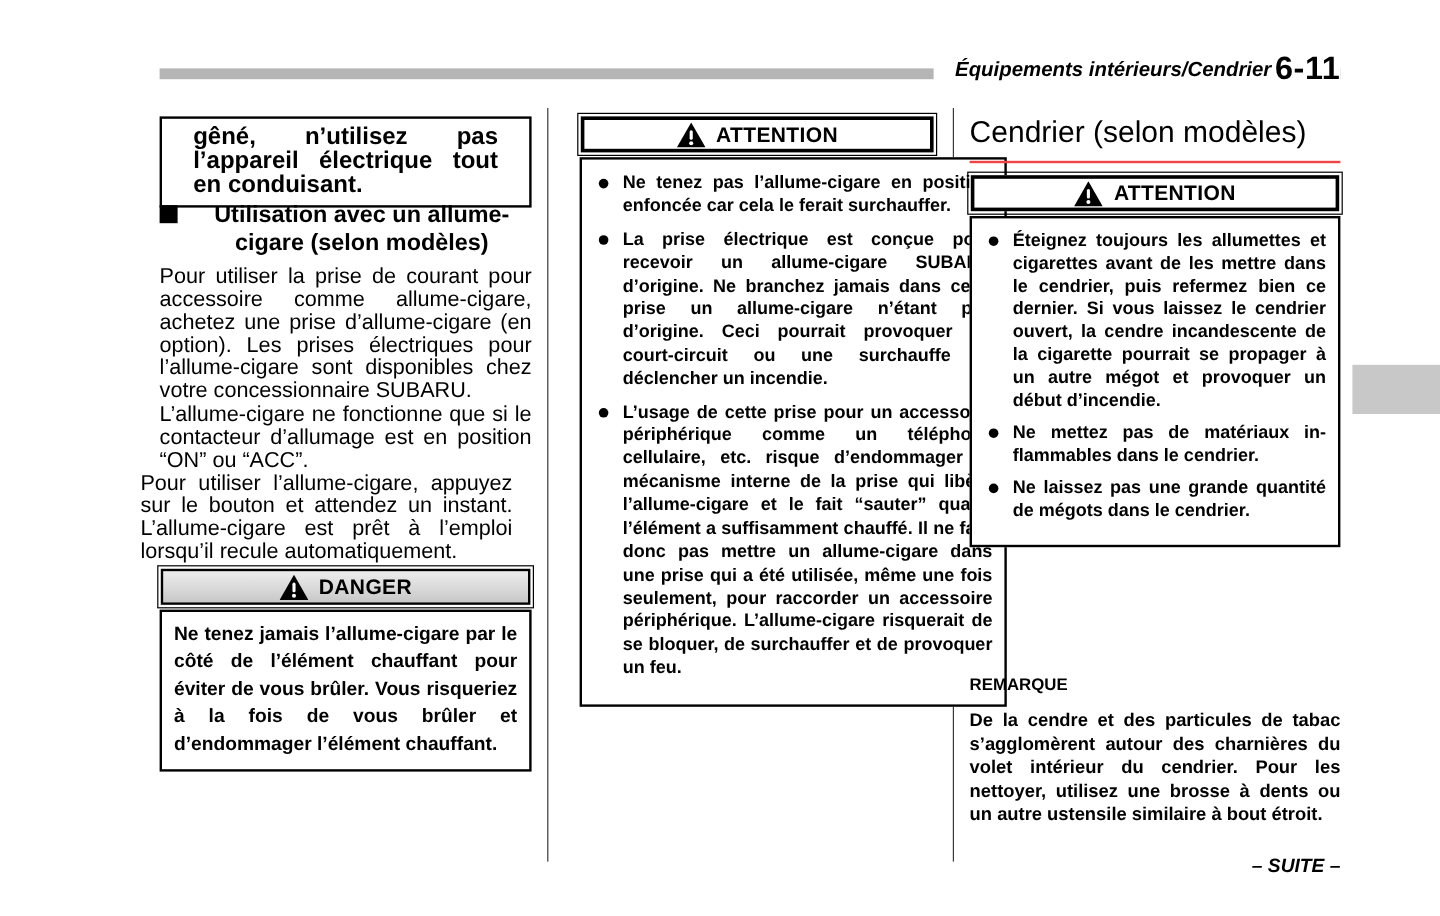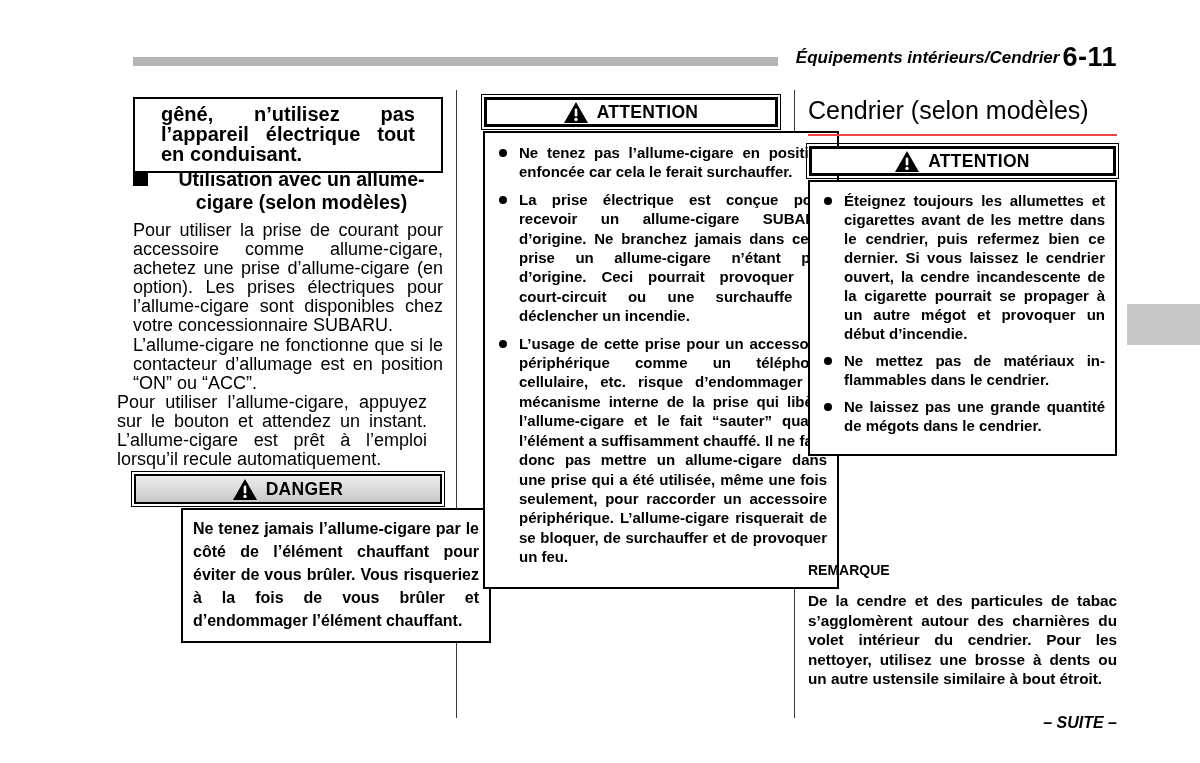--- a/index.html
+++ b/index.html
@@ -36,21 +36,21 @@
                border:3px solid #000; outline:1px solid #000; outline-offset:2px;
                background:#fff; height:30px; font-weight:bold; font-size:17.5px; letter-spacing:.3px; }
   .warn-head.danger { border-width:2px; background:linear-gradient(180deg,#ececec 0%,#d9d9d9 55%,#c7c7c7 100%); }
   .tri { display:flex; align-items:center; }
   .wh-attn2 { position:absolute; left:484px; top:97px; width:294px; }
   .wh-danger { position:absolute; left:134px; top:474px; width:308px; }
   .wh-attn3 { position:absolute; left:809px; top:146px; width:307px; }
   
   .warn-body { border:2px solid #000; background:#fff; font-weight:bold; }
   .danger-body { position:absolute; left:133px; top:508px; width:310px; padding:7px 10px 9px;
-                 font-size:16px; line-height:23px;margin-left:48px; }
+                 font-size:16px; line-height:23px; }
   .attn2-body { position:absolute; left:483px; top:131px; width:356px; padding:10px 10px 8px 6px; }
   .attn3-body { position:absolute; left:808px; top:180px; width:309px; padding:9px 10px 7px 6px; }
   .bullet { display:flex; margin-bottom:8px; }
   .bullet:last-child { margin-bottom:12px; }
   .dot { flex:none; width:8px; height:8px; border-radius:50%; background:#000; margin:6px 12px 0 8px; }
   .attn2-body .bullet p { font-size:15px; line-height:19.4px; }
   .attn3-body .bullet p { font-size:15px; line-height:19px; }
   
   .r-head { position:absolute; left:808px; top:96px; width:309px; font-weight:normal; font-size:25px;
             border-bottom:2px solid #ef4444; padding-bottom:9px; }

